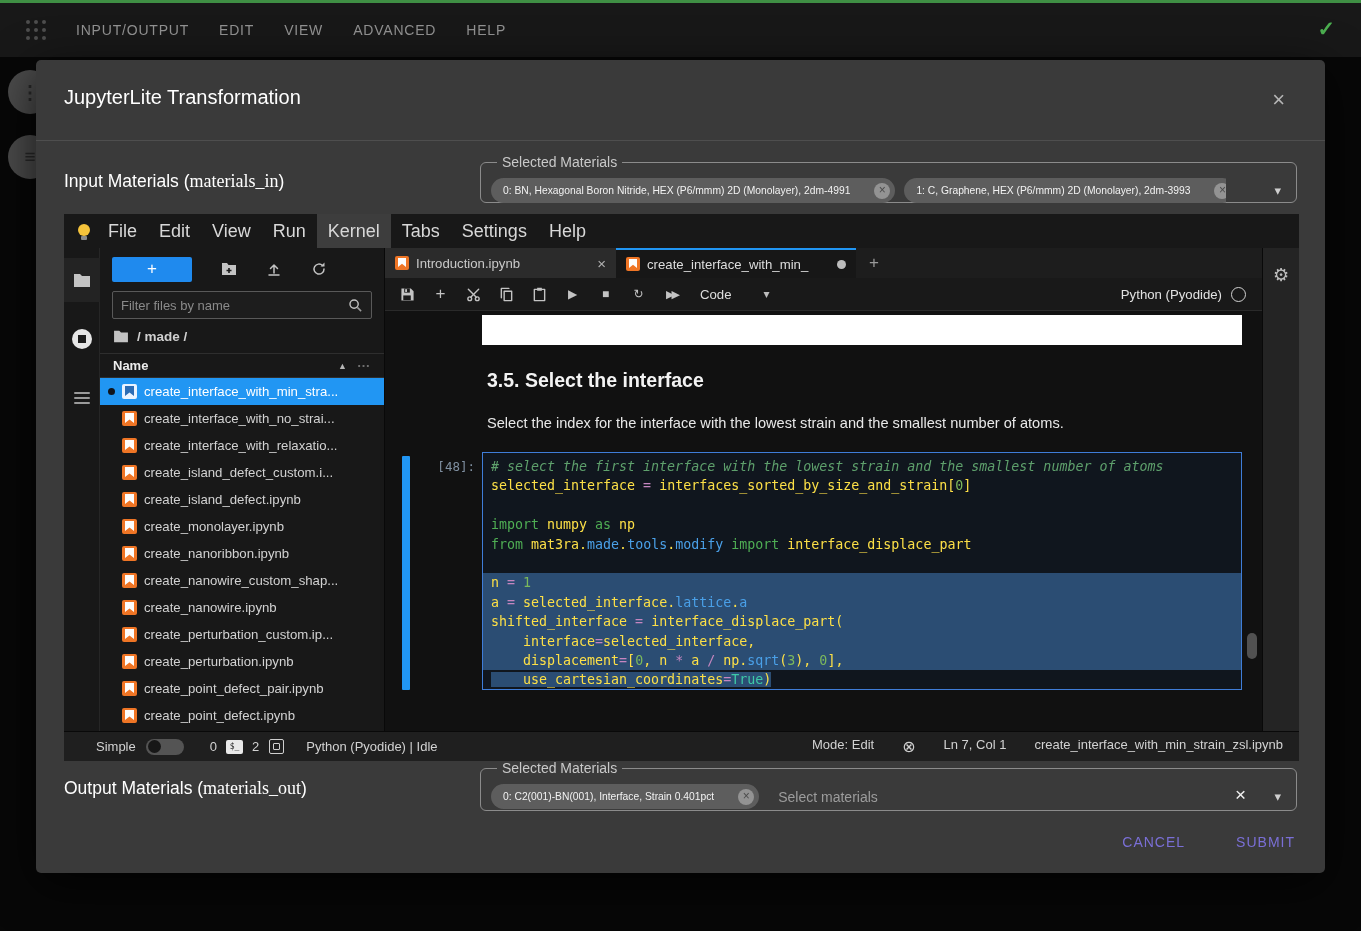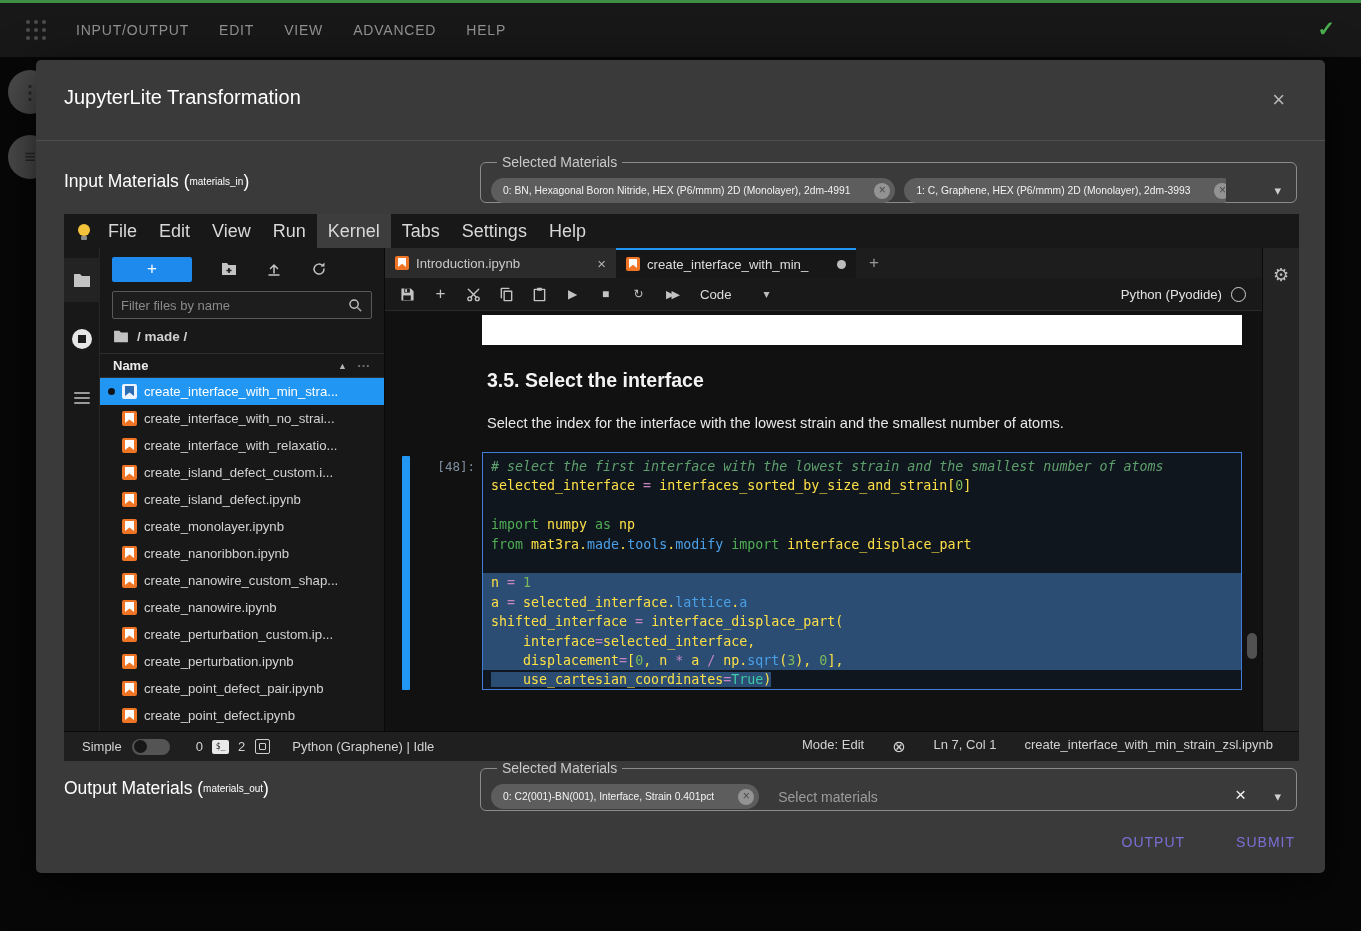--- a/index.html
+++ b/index.html
@@ -20,21 +20,21 @@
   .bgc{position:absolute;width:44px;height:44px;border-radius:50%;background:#4b4b4b;color:#282828;display:flex;align-items:center;justify-content:center;font-size:19px;font-weight:bold;cursor:pointer}
   .bgc1{left:8px;top:70px}.bgc2{left:8px;top:135px}
 
   
   .dialog{position:absolute;left:36px;top:60px;width:1289px;height:813px;background:#3a3a3a;border-radius:5px;box-shadow:0 12px 48px rgba(0,0,0,.7)}
   .dlg-title{position:absolute;left:28px;top:26px;font-size:20px;font-weight:500;color:#fff}
   .dlg-close{position:absolute;right:40px;top:30px;color:#b5b5b5;font-size:22px;line-height:20px;cursor:pointer}
   .dlg-divider{position:absolute;left:0;right:0;top:80px;height:1px;background:#4e4e4e}
 
   .row-label{position:absolute;left:28px;display:flex;align-items:center;color:#fff;font-size:17.5px}
-  .row-label .mono{font-family:Liberation Sans, sans-serif;font-size:10px}
+  .row-label .mono{font-family:Liberation Serif, serif;font-size:18px}
   .input-label{top:100px;height:43px}
   .output-label{top:706px;height:45px}
 
   fieldset.materials{position:absolute;left:444px;width:817px;border:1px solid #8b8b8b;border-radius:6px;background:transparent}
   fieldset.input-mats{top:94px;height:49px}
   fieldset.output-mats{top:700px;height:51px}
   fieldset.materials legend{margin-left:16px;padding:0 5px;font-size:14px;color:#c9c9c9}
   .chips{position:absolute;left:10px;top:8px;right:70px;display:flex;align-items:center;gap:9px;overflow:hidden}
   .chip{flex-shrink:0;height:25px;border-radius:13px;background:#5d5d5d;color:#f2f2f2;font-size:10.3px;display:flex;align-items:center;gap:24px;padding:0 5px 0 12px;cursor:pointer}
   .chip-x{width:16px;height:16px;border-radius:50%;background:#939393;color:#4b4b4b;font-size:12px;line-height:15px;text-align:center;cursor:pointer}
@@ -120,32 +120,32 @@
   .tk-o{color:#c586c0}
   .tk-n{color:#7cb95c}
   .tk-a{color:#4aa0e8}
   .tk-t{color:#3ec9a7}
   .scrollthumb{position:absolute;right:5px;top:322px;width:10px;height:26px;background:#515151;border-radius:5px;cursor:pointer}
 
   .jrightrail{width:37px;background:#242424;border-left:1px solid #090909;display:flex;justify-content:center;padding-top:18px;flex-shrink:0}
   .gear{color:#bdbdbd;font-size:18px;line-height:18px;cursor:pointer}
 
   .jstatus{height:30px;background:#1f1f1f;border-top:1px solid #090909;display:flex;align-items:center;padding:0 14px;font-size:13px;color:#d2d2d2;flex-shrink:0}
-  .st-simple{margin-left:4px;cursor:pointer}
+  .st-simple{margin-left:18px;cursor:pointer}
   .toggle{width:38px;height:16px;border-radius:8px;background:#545454;position:relative;margin-left:10px;cursor:pointer}
   .toggle .knob{position:absolute;left:2px;top:1.5px;width:13px;height:13px;border-radius:50%;background:#171717}
   .st-num{margin-left:26px}
   .term-icon{margin-left:9px;width:17px;height:14px;background:#e9e9e9;border-radius:2px;color:#1a1a1a;font-family:"DejaVu Sans Mono",monospace;font-size:8px;line-height:14px;text-align:center;cursor:pointer}
   .st-num2{margin-left:9px}
   .cpu-icon{margin-left:10px;width:15px;height:15px;border:1.6px solid #cfcfcf;border-radius:2px;position:relative;cursor:pointer}
   .cpu-icon::after{content:'';position:absolute;left:3px;top:3px;right:3px;bottom:3px;border:1.4px solid #cfcfcf;border-radius:1px}
   .st-kernel{margin-left:22px;cursor:pointer}
   .st-right{margin-left:auto;display:flex;align-items:flex-start;gap:28px}
   .shield{font-size:16px;color:#cfcfcf;cursor:pointer}
-  .st-file{margin-right:12px}
+  .st-file{margin-right:2px}
 
   
   .actions{position:absolute;right:28px;top:768px;display:flex;gap:47px}
   .actions .btn{font-size:14px;font-weight:500;letter-spacing:1px;color:#7a6fd6;cursor:pointer;padding:6px 2px}
 
   svg .stk{stroke:#c3c3c3;stroke-width:1.5;fill:none;stroke-linecap:round;stroke-linejoin:round}
   svg .fil{fill:#c3c3c3}
 </style>
 </head>
 <body>
@@ -437,21 +437,21 @@
 
       <div class="jstatus">
         <span class="st-simple">Simple</span>
         <span class="toggle">
             <span class="knob"></span>
           </span>
         <span class="st-num">0</span>
         <span class="term-icon">$_</span>
         <span class="st-num2">2</span>
         <span class="cpu-icon"></span>
-        <span class="st-kernel">Python (Graphene) | Idle</span>
+        <span class="st-kernel">Python (Pyodide) | Idle</span>
         <span class="st-right">
           <span>Mode: Edit</span>
           <span class="shield">⊗</span>
           <span>Ln 7, Col 1</span>
           <span class="st-file">create_interface_with_min_strain_zsl.ipynb</span>
         </span>
       </div>
     </div>
 
     <div class="row-label output-label">
@@ -466,17 +466,17 @@
           <span>0: C2(001)-BN(001), Interface, Strain 0.401pct</span>
           <span class="chip-x">×</span>
         </span>
         <span class="sel-placeholder">Select materials</span>
       </div>
       <span class="fs-clear">×</span>
       <span class="fs-caret">▾</span>
     </fieldset>
 
     <div class="actions">
-      <span class="btn">OUTPUT</span>
+      <span class="btn">CANCEL</span>
       <span class="btn">SUBMIT</span>
     </div>
   </div>
 </div>
 
 </body></html>

